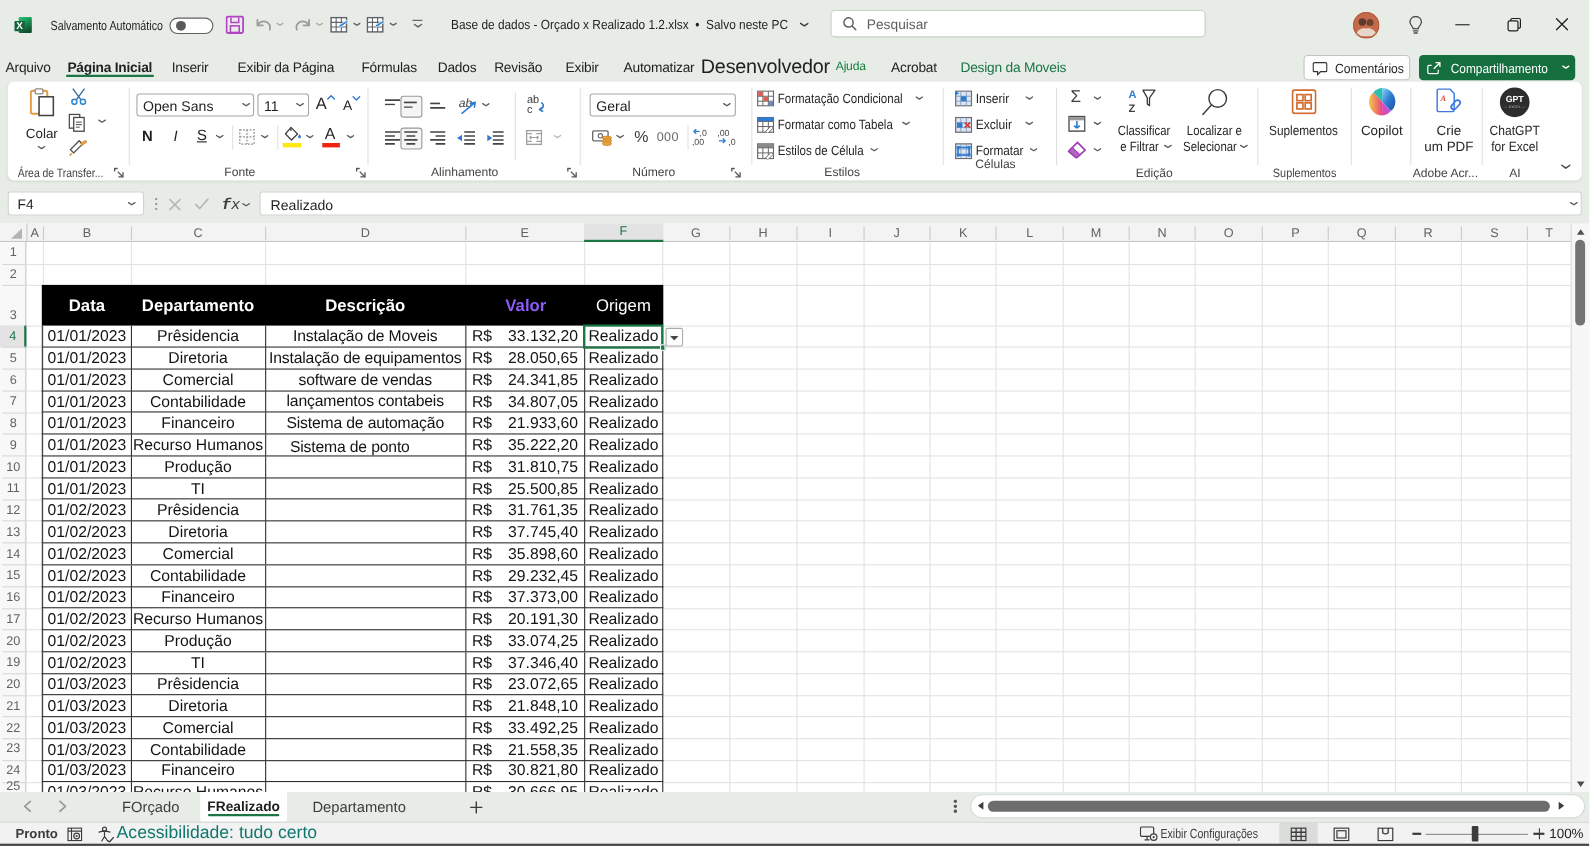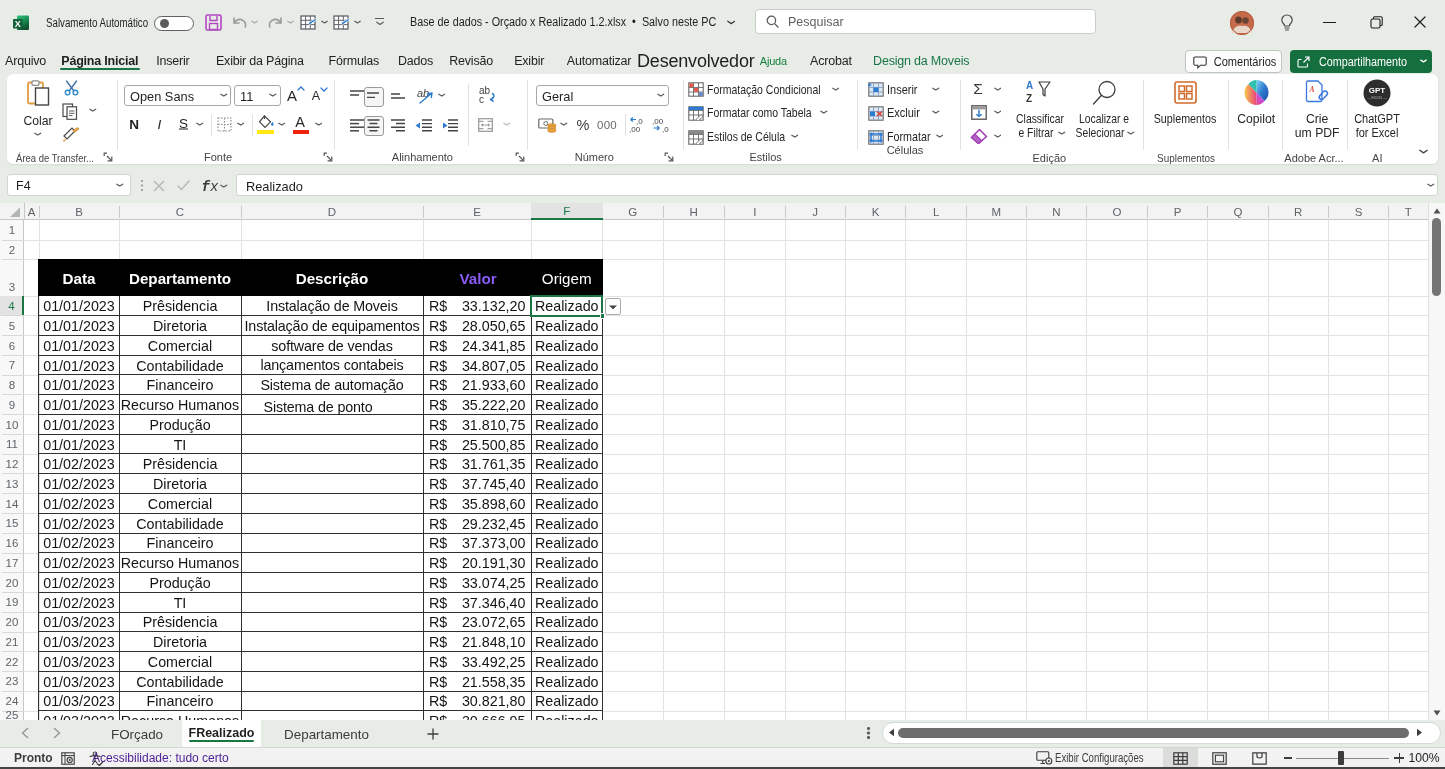--- a/index.html
+++ b/index.html
@@ -941,21 +941,21 @@
 <rect x="0.8" y="0.8" width="12.4" height="11.4" fill="none" stroke="#3c3c3c" stroke-width="1.1"></rect>
 <path d="M0.8 3.6 L13.2 3.6 M4 0.8 L4 12.2" stroke="#3c3c3c" stroke-width="1"></path>
 <circle cx="8.7" cy="8" r="2.6" fill="none" stroke="#3c3c3c" stroke-width="1.1"></circle>
       <circle cx="8.7" cy="8" r="1" fill="#3c3c3c"></circle>
 </svg>
 <svg class="abs" style="left:88px;top:750.5px" width="16" height="15" viewBox="0 0 16 15">
 <circle cx="7" cy="2.8" r="1.8" fill="none" stroke="#3c3c3c" stroke-width="1.1"></circle>
 <path d="M2 5.5 C4.5 4.6 9.5 4.6 12 5.5 M7 5.5 L7 9.5 M7 9.5 L4.5 13.5 M7 9.5 L9 12" fill="none" stroke="#3c3c3c" stroke-width="1.1" stroke-linecap="round"></path>
 <path d="M9.5 13 L11.5 14.5 L15 10.5" fill="none" stroke="#3c3c3c" stroke-width="1.3" stroke-linecap="round" stroke-linejoin="round"></path>
 </svg>
-<div style="position:absolute;left:92px;top:758px;transform:translate(0,-50%) scaleX(1.0);transform-origin:left center;font-size:12px;color:#4c1d95;font-weight:400;white-space:nowrap;letter-spacing:0px">Acessibilidade: tudo certo</div>
+<div style="position:absolute;left:106px;top:758px;transform:translate(0,-50%) scaleX(1.0);transform-origin:left center;font-size:16px;color:#0f766e;font-weight:400;white-space:nowrap;letter-spacing:0px">Acessibilidade: tudo certo</div>
 <svg class="abs" style="left:1036px;top:751px" width="17" height="14" viewBox="0 0 17 14">
 <rect x="0.8" y="0.8" width="12" height="8.5" rx="1" fill="none" stroke="#3c3c3c" stroke-width="1.1"></rect>
 <path d="M4.5 12.5 L9 12.5 M6.8 9.3 L6.8 12.5" stroke="#3c3c3c" stroke-width="1.1"></path>
 <circle cx="12.8" cy="10" r="3" fill="#f1f2f1" stroke="#3c3c3c" stroke-width="1.1"></circle>
 <circle cx="12.8" cy="10" r="1" fill="#3c3c3c"></circle>
 </svg>
 <div style="position:absolute;left:1055px;top:758px;transform:translate(0,-50%) scaleX(0.8);transform-origin:left center;font-size:12px;color:#3c3c3c;font-weight:400;white-space:nowrap;letter-spacing:0px">Exibir Configurações</div>
 <div class="abs" style="left:1163px;top:747.8px;width:35px;height:19.5px;background:#dbdddb"></div>
 <svg class="abs" style="left:1173px;top:751.5px" width="15" height="13" viewBox="0 0 15 13">
 <rect x="0.8" y="0.8" width="13.4" height="11.4" fill="none" stroke="#3c3c3c" stroke-width="1.2"></rect>

